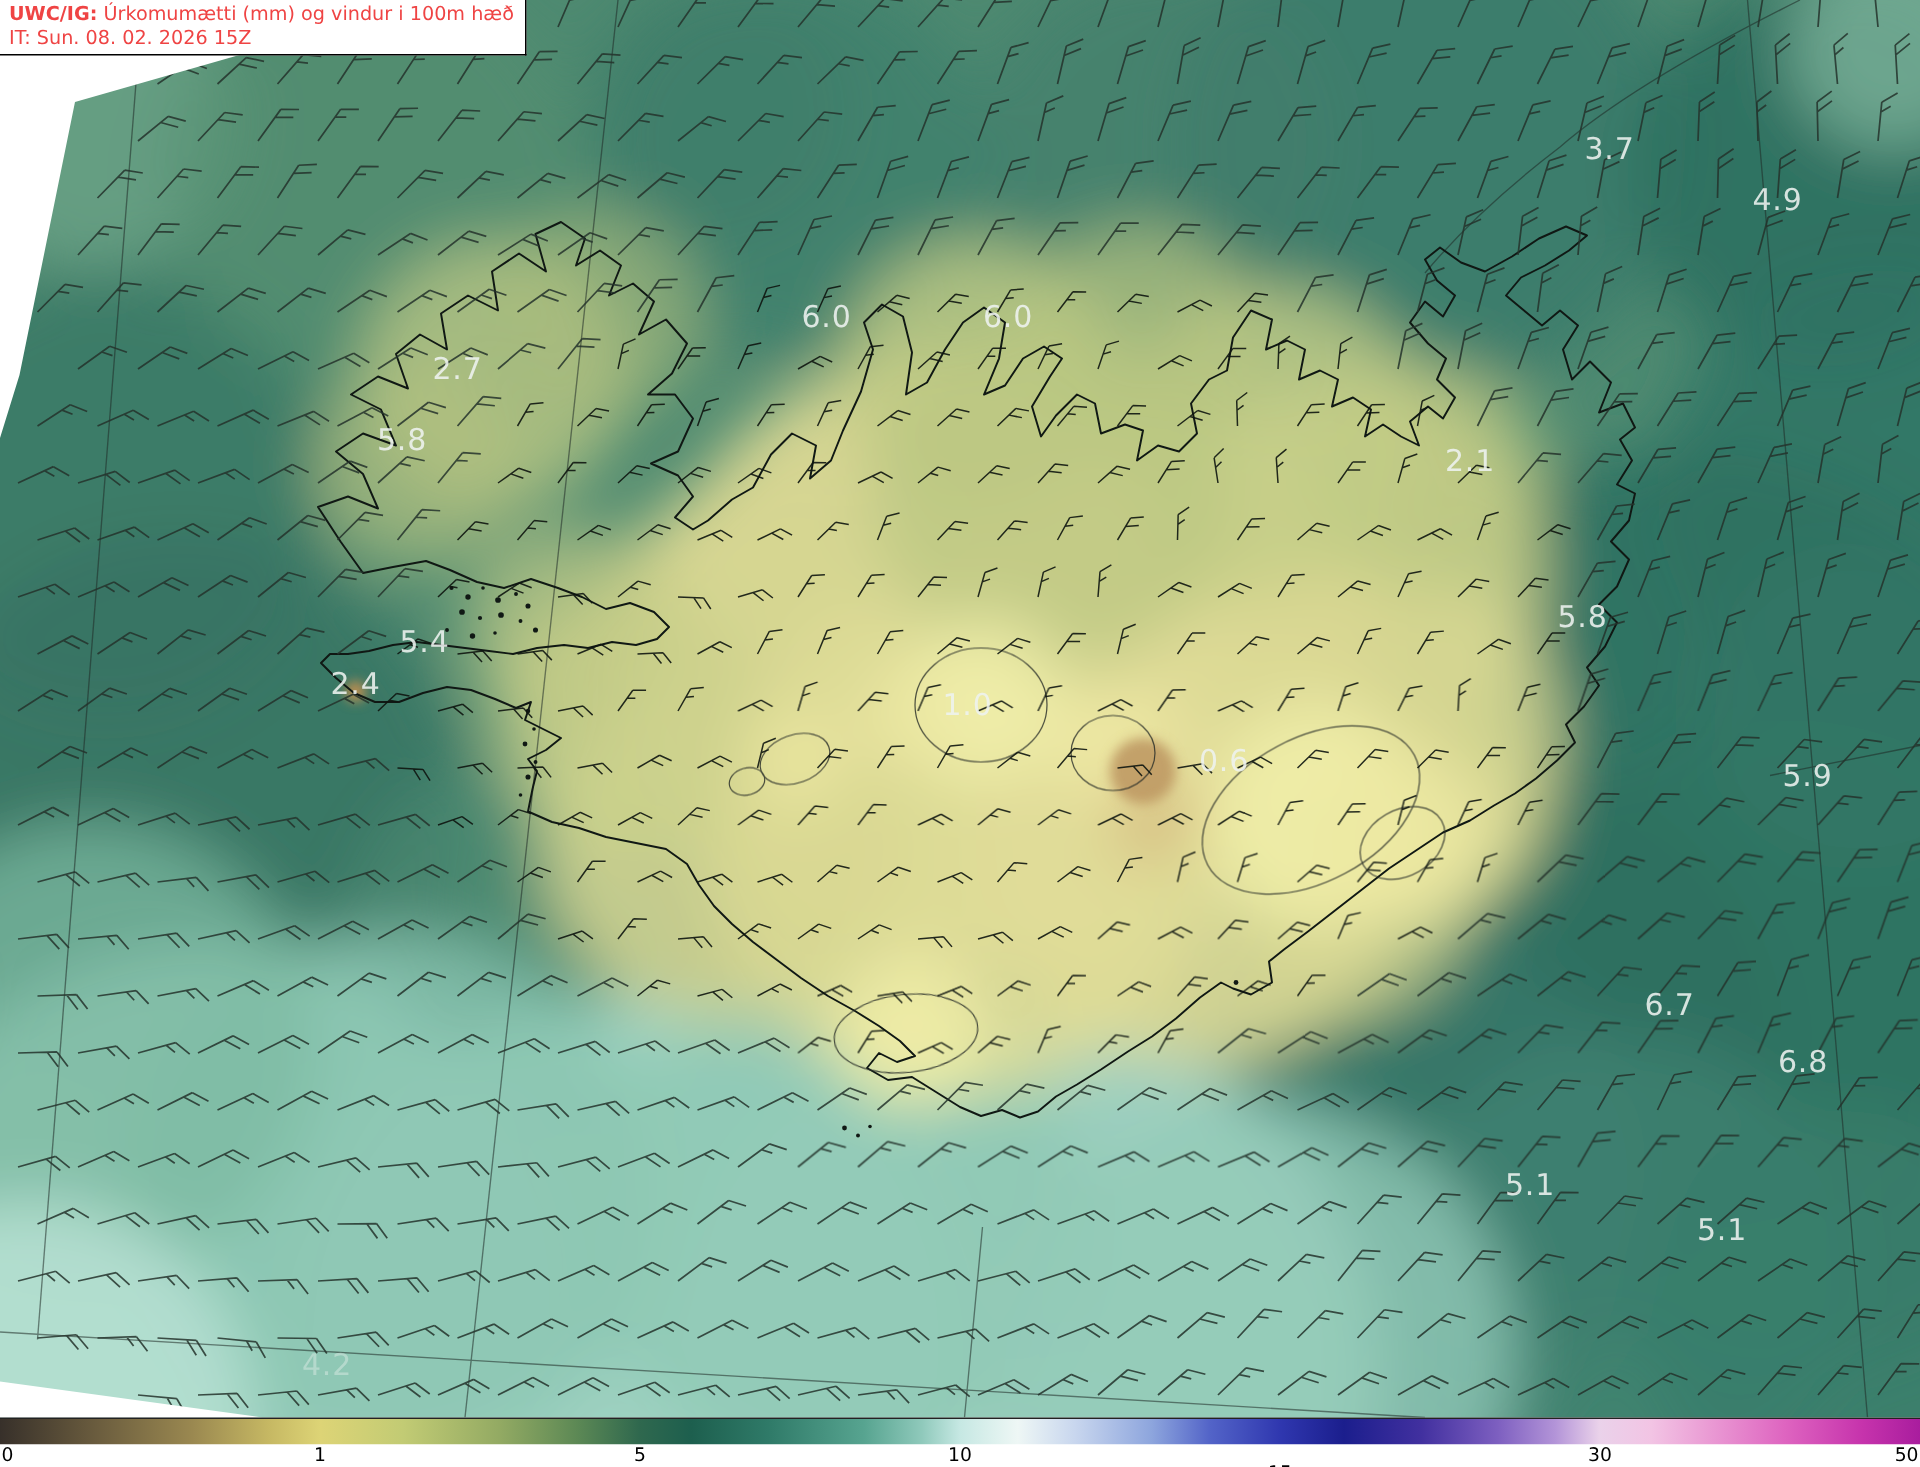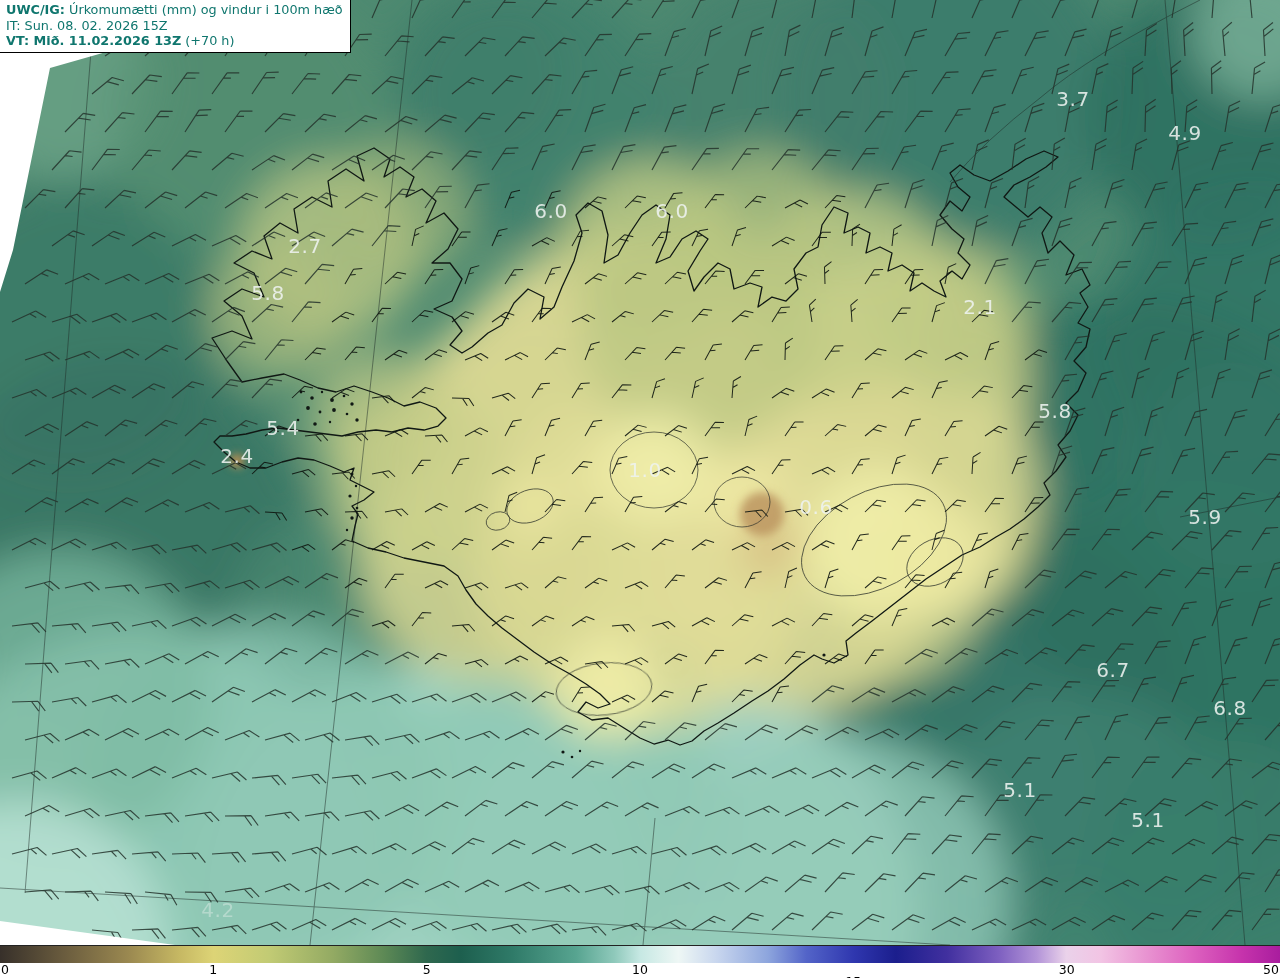--- a/index.html
+++ b/index.html
@@ -7,21 +7,21 @@
          font-family:"DejaVu Sans","Liberation Sans",sans-serif;
          outline:1px solid #000;box-sizing:border-box;}
   #mapcanvas{position:absolute;left:0;top:0;width:1280px;height:945px;}
   #mapcanvas svg{position:absolute;left:0;top:0;}
   #labels{position:absolute;left:0;top:0;width:1280px;height:945px;pointer-events:none;}
   .vlabel{position:absolute;transform:translate(-50%,-55%);font-size:20px;
           color:rgba(238,242,240,0.88);letter-spacing:0.5px;white-space:nowrap;}
   .vlabel.faint{opacity:0.45;}
   #titlebox{position:absolute;left:0;top:0;background:#ffffff;border:1.5px solid #000;
             border-left:none;border-top:none;padding:2px 7px 3px 6px;line-height:15.5px;
-            font-size:12.8px;color:#0f766e;z-index:5;}
+            font-size:12.8px;color:#ef4444;z-index:5;}
   #titlebox b{font-weight:bold;}
   #colorbar{position:absolute;left:0;top:945px;width:1280px;height:33px;background:#fff;z-index:6;}
   #cbar-gradient{position:absolute;left:0;top:0;width:1280px;height:18px;border-top:1px solid #222;box-sizing:border-box;}
   #cbar-ticks{position:absolute;left:0;top:18px;width:1280px;height:15px;background:#fff;}
   .cbtick{position:absolute;top:0px;font-size:12.5px;color:#000;line-height:14px;}
 </style>
 </head>
 <body>
 
 <div id="stage">
@@ -981,31 +981,30 @@
         <div class="vlabel" style="left: 305px; top: 247px;">2.7</div>
         <div class="vlabel" style="left: 268px; top: 294px;">5.8</div>
         <div class="vlabel" style="left: 980px; top: 308px;">2.1</div>
         <div class="vlabel" style="left: 283px; top: 429px;">5.4</div>
         <div class="vlabel" style="left: 237px; top: 457px;">2.4</div>
         <div class="vlabel" style="left: 645px; top: 471px;">1.0</div>
         <div class="vlabel" style="left: 796px; top: 508px; margin-left: 20px;">0.6</div>
         <div class="vlabel" style="left: 1055px; top: 412px;">5.8</div>
         <div class="vlabel" style="left: 1205px; top: 518px;">5.9</div>
         <div class="vlabel" style="left: 1113px; top: 671px;">6.7</div>
-        <div class="vlabel" style="left: 1202px; top: 709px; margin-left: 28px;">6.8</div>
+        <div class="vlabel" style="left: 1202px; top: 709px;">6.8</div>
         <div class="vlabel" style="left: 1020px; top: 791px;">5.1</div>
         <div class="vlabel" style="left: 1148px; top: 821px;">5.1</div>
         <div class="vlabel faint" style="left: 218px; top: 911px;">4.2</div>
       </div>
   </div>
 
   <div id="titlebox">
     <div><b>UWC/IG:</b><span> Úrkomumætti (mm) og vindur i 100m hæð</span></div>
     <div><span>IT: Sun. 08. 02. 2026 15Z</span></div>
-    <div><b>VT: Mið. 11.02.2026 13Z</b><span> (+70 h)</span></div>
   </div>
 
   <div id="colorbar">
     <div id="cbar-gradient" style="background: linear-gradient(to right, rgb(55, 48, 42) 0%, rgb(106, 92, 62) 5%, rgb(154, 136, 80) 10%, rgb(198, 184, 99) 14%, rgb(221, 212, 118) 16.7%, rgb(194, 203, 116) 21%, rgb(147, 170, 99) 26%, rgb(93, 137, 85) 30%, rgb(47, 104, 78) 33.3%, rgb(29, 95, 78) 36%, rgb(47, 122, 104) 40%, rgb(87, 164, 144) 45%, rgb(143, 201, 187) 48%, rgb(198, 232, 227) 50%, rgb(238, 247, 245) 53%, rgb(200, 214, 238) 56%, rgb(141, 165, 221) 60%, rgb(83, 100, 200) 63%, rgb(47, 55, 175) 66.7%, rgb(27, 30, 141) 70%, rgb(65, 48, 159) 74%, rgb(125, 95, 192) 78%, rgb(179, 148, 216) 81%, rgb(234, 210, 234) 83.3%, rgb(242, 196, 228) 86%, rgb(234, 155, 212) 89%, rgb(222, 100, 192) 93%, rgb(198, 51, 172) 97%, rgb(169, 29, 158) 100%);"></div>
     <div id="cbar-ticks">
         <span class="cbtick" style="left: 1px;">0</span>
         <span class="cbtick" style="left: 16.6667%; transform: translateX(-50%);">1</span>
         <span class="cbtick" style="left: 33.3333%; transform: translateX(-50%);">5</span>
         <span class="cbtick" style="left: 50%; transform: translateX(-50%);">10</span>
         <span class="cbtick" style="left: 66.6667%; transform: translateX(-50%); margin-top: 12px;">15</span>

